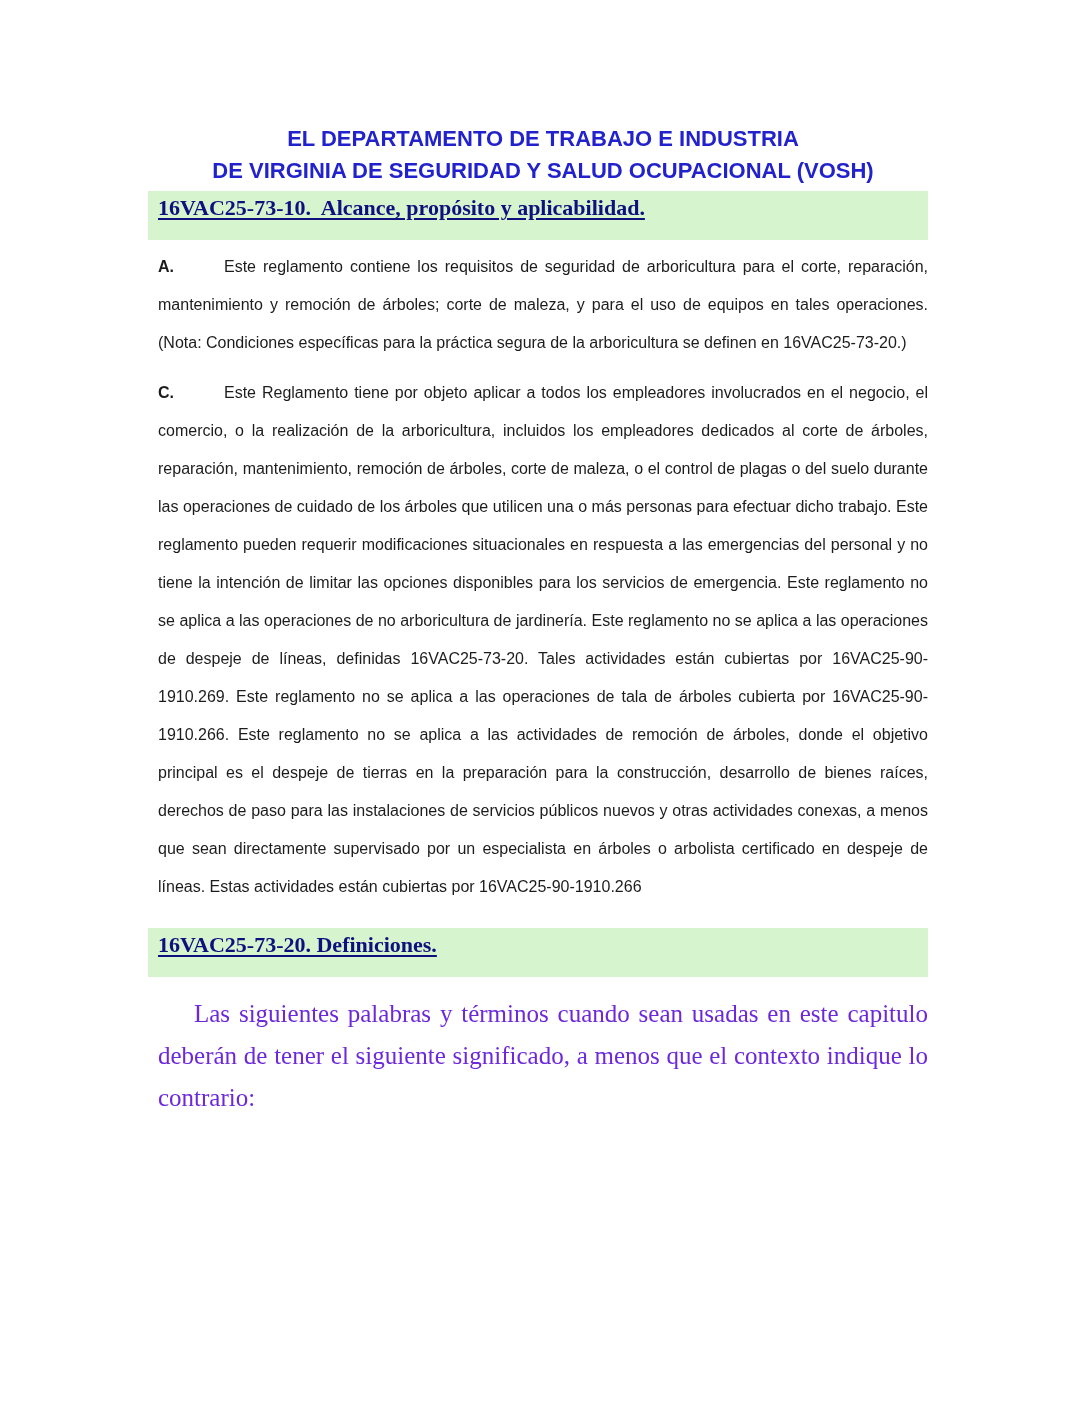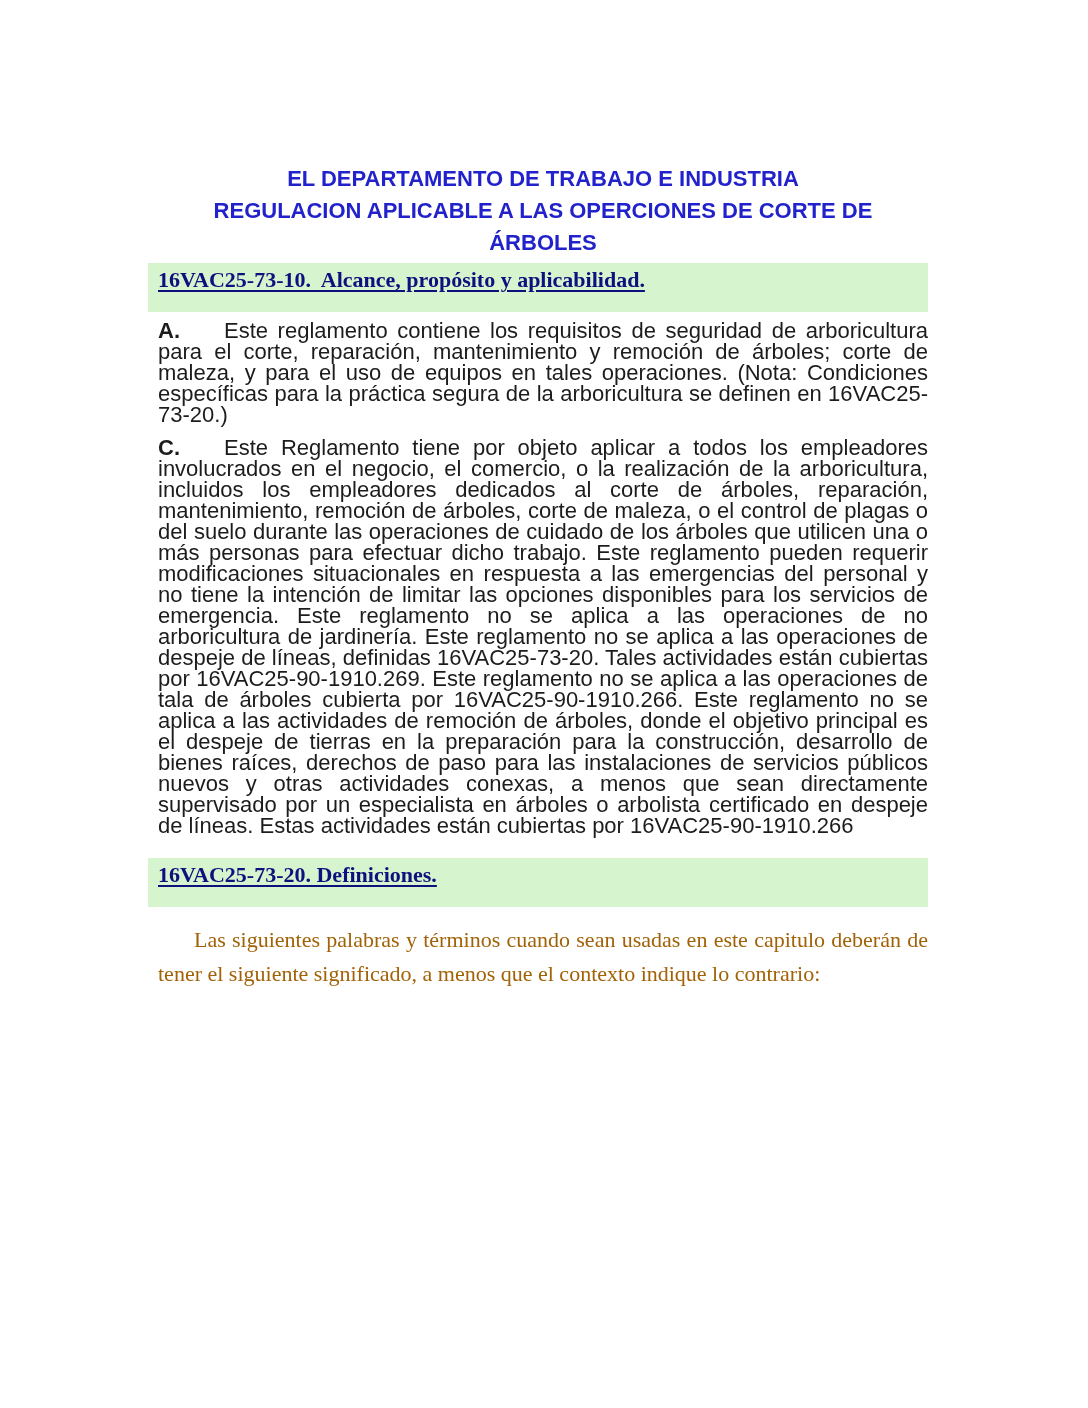--- a/index.html
+++ b/index.html
@@ -3,21 +3,20 @@
 <meta charset="utf-8">
 <style>
   html, body { margin: 0; padding: 0; background: #ffffff; }
   .page {
     position: relative;
     width: 1088px;
     height: 1184px;
     background: #ffffff;
     overflow: hidden;
     font-family: "Liberation Sans", sans-serif;
-    margin-top: 40px;
   }
   .content {
     position: absolute;
     left: 158px;
     top: 123px;
     width: 770px;
   }
   .doc-title {
     text-align: center;
     font-weight: bold;
@@ -41,36 +40,36 @@
   .section-heading .heading-text {
     text-decoration: underline;
     text-decoration-thickness: 2px;
     text-underline-offset: 3px;
     white-space: pre-wrap;
   }
   .heading-first { margin-top: 4px; }
   .heading-second { margin-top: 22px; }
   .body-para {
     margin: 8px 0 12px 0;
-    font-size: 22px;
-    line-height: 21px;
+    font-size: 16px;
+    line-height: 38px;
     color: var(--body-text, #1C1C1C);
     text-align: justify;
   }
   .para-label {
     display: inline-block;
     width: 66px;
     font-weight: bold;
   }
   .serif-para {
     margin: 16px 0 0 0;
     font-family: "Liberation Serif", serif;
-    font-size: 22px;
-    line-height: 34px;
-    color: #a16207;
+    font-size: 25px;
+    line-height: 42px;
+    color: #6d28d9;
     text-align: justify;
     text-indent: 36px;
   }
   .page-number {
     position: absolute;
     left: 0;
     top: 1278px;
     width: 100%;
     text-align: center;
     font-size: 20px;
@@ -78,21 +77,21 @@
   }
 </style>
 </head>
 <body>
 
 <div class="page">
   <div class="content">
 
     <header class="doc-title">
       <div>EL DEPARTAMENTO DE TRABAJO E INDUSTRIA</div>
-      <div>REGULACION APLICABLE A LAS OPERCIONES DE CORTE DE ÁRBOLES</div>
+      <div>DE VIRGINIA DE SEGURIDAD Y SALUD OCUPACIONAL (VOSH)</div>
     </header>
 
     <h2 class="section-heading heading-first"><span class="heading-text">16VAC25-73-10.  Alcance, propósito y aplicabilidad.</span></h2>
 
     <p class="body-para"><span class="para-label">A.</span><span>Este reglamento contiene los requisitos de seguridad de arboricultura para el corte, reparación, mantenimiento y remoción de árboles; corte de maleza, y para el uso de equipos en tales operaciones. (Nota: Condiciones específicas para la práctica segura de la arboricultura se definen en 16VAC25-73-20.)</span></p>
 
 
     <p class="body-para"><span class="para-label">C.</span><span>Este Reglamento tiene por objeto aplicar a todos los empleadores involucrados en el negocio, el comercio, o la realización de la arboricultura, incluidos los empleadores dedicados al corte de árboles, reparación, mantenimiento, remoción de árboles, corte de maleza, o el control de plagas o del suelo durante las operaciones de cuidado de los árboles que utilicen una o más personas para efectuar dicho trabajo. Este reglamento pueden requerir modificaciones situacionales en respuesta a las emergencias del personal y no tiene la intención de limitar las opciones disponibles para los servicios de emergencia. Este reglamento no se aplica a las operaciones de no arboricultura de jardinería. Este reglamento no se aplica a las operaciones de despeje de líneas, definidas 16VAC25-73-20. Tales actividades están cubiertas por 16VAC25-90-1910.269. Este reglamento no se aplica a las operaciones de tala de árboles cubierta por 16VAC25-90-1910.266. Este reglamento no se aplica a las actividades de remoción de árboles, donde el objetivo principal es el despeje de tierras en la preparación para la construcción, desarrollo de bienes raíces, derechos de paso para las instalaciones de servicios públicos nuevos y otras actividades conexas, a menos que sean directamente supervisado por un especialista en árboles o arbolista certificado en despeje de líneas. Estas actividades están cubiertas por 16VAC25-90-1910.266</span></p>
 
     <h2 class="section-heading heading-second"><span class="heading-text">16VAC25-73-20. Definiciones.</span></h2>

